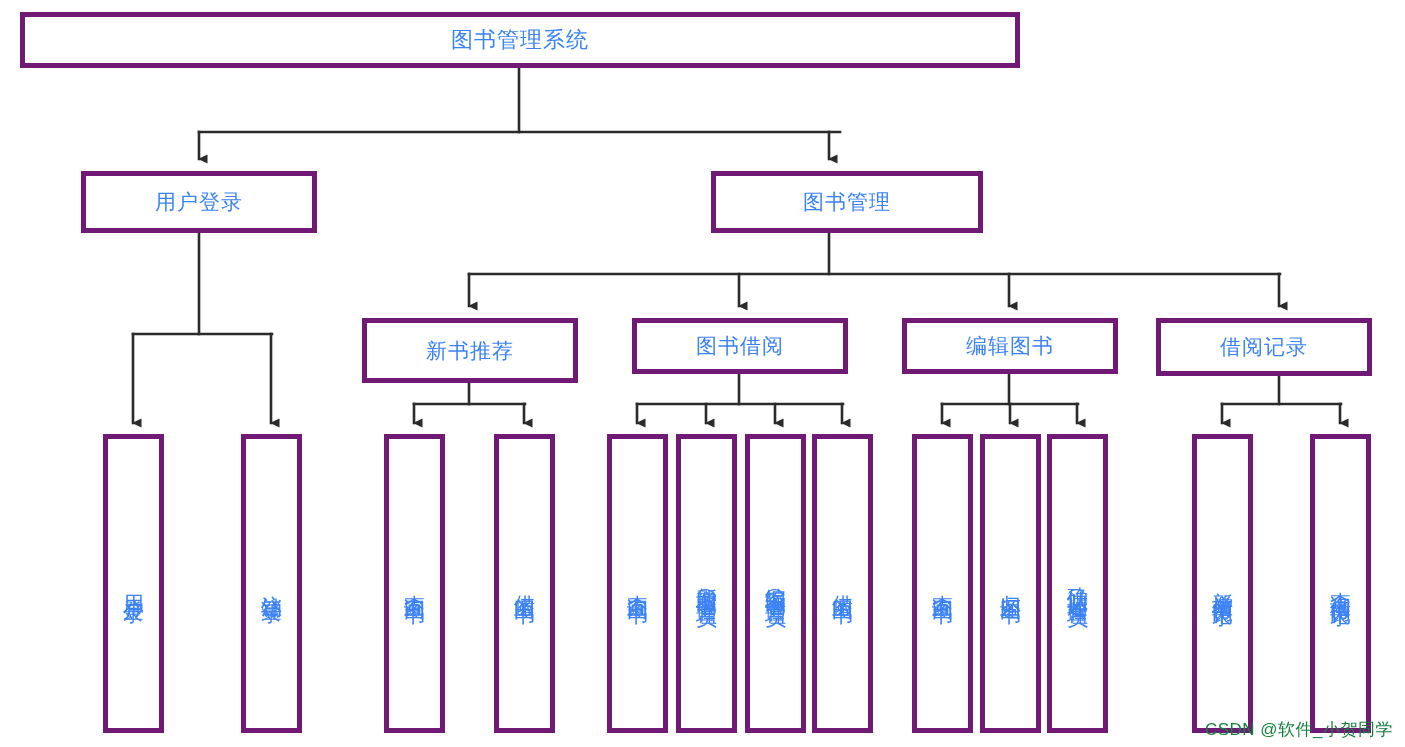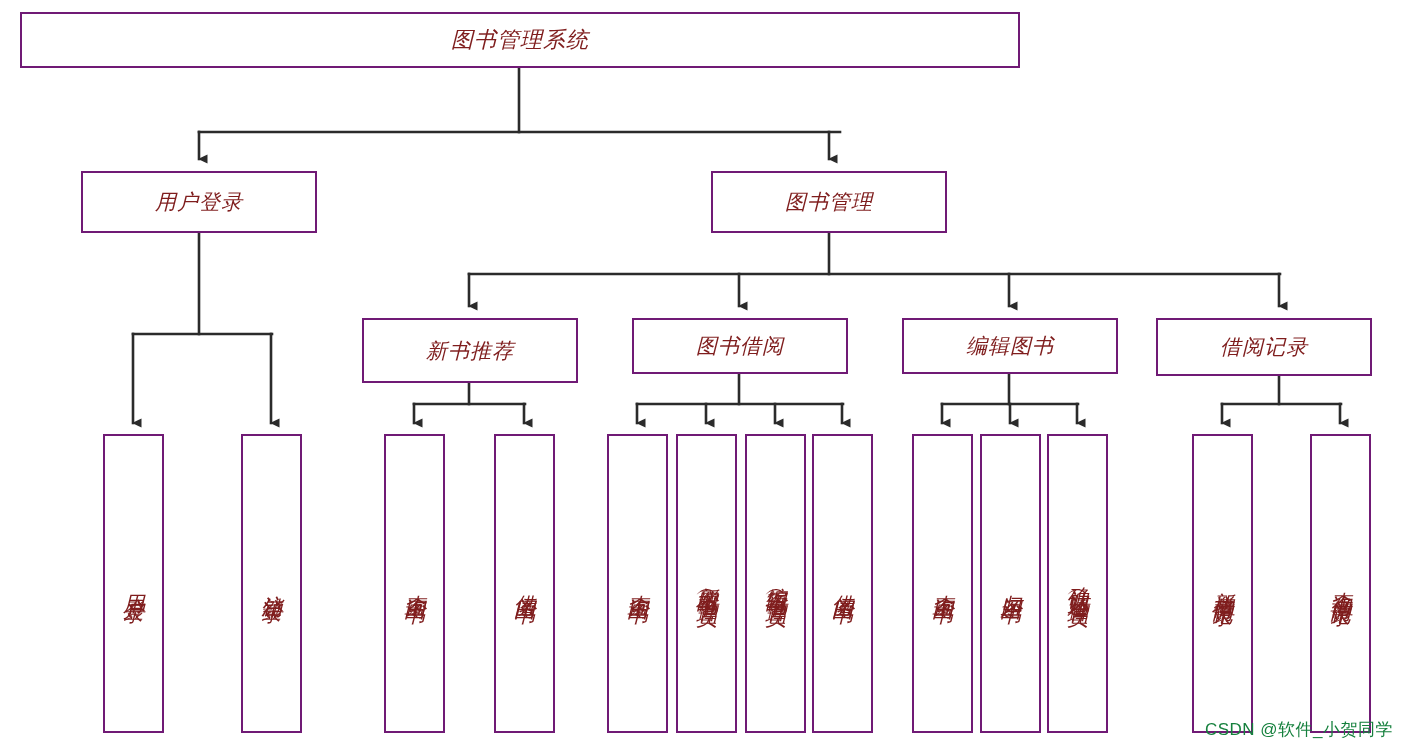--- a/index.html
+++ b/index.html
@@ -22,26 +22,25 @@
     position: absolute;
     left: 0;
     top: 0;
     width: 1405px;
     height: 747px;
   }
   .node {
     position: absolute;
     box-sizing: border-box;
     background: #ffffff;
-    border: 2px solid #701a75;
+    border: 5px solid #701a75;
     display: flex;
     align-items: center;
     justify-content: center;
-    color: #7f1d1d;
-    font-style: italic;
+    color: #3b82f6;
   }
   .node.horiz {
     font-size: 21px;
     letter-spacing: 1px;
     line-height: 1.2;
   }
   .node.vert {
     font-size: 21px;
     line-height: 1.05;
   }
@@ -122,21 +121,21 @@
   </svg>
 
   <div class="node horiz root" style="left:20px; top:12px; width:1000px; height:56px;">
     <span>图书管理系统</span>
   </div>
 
   <div class="node horiz" style="left:81px; top:171px; width:236px; height:62px;">
     <span>用户登录</span>
   </div>
 
-  <div class="node horiz" style="left:711px; top:171px; width:236px; height:62px;">
+  <div class="node horiz" style="left:711px; top:171px; width:272px; height:62px;">
     <span>图书管理</span>
   </div>
 
   <div class="node horiz" style="left:362px; top:318px; width:216px; height:65px;">
     <span>新书推荐</span>
   </div>
 
   <div class="node horiz" style="left:632px; top:318px; width:216px; height:56px;">
     <span>图书借阅</span>
   </div>

